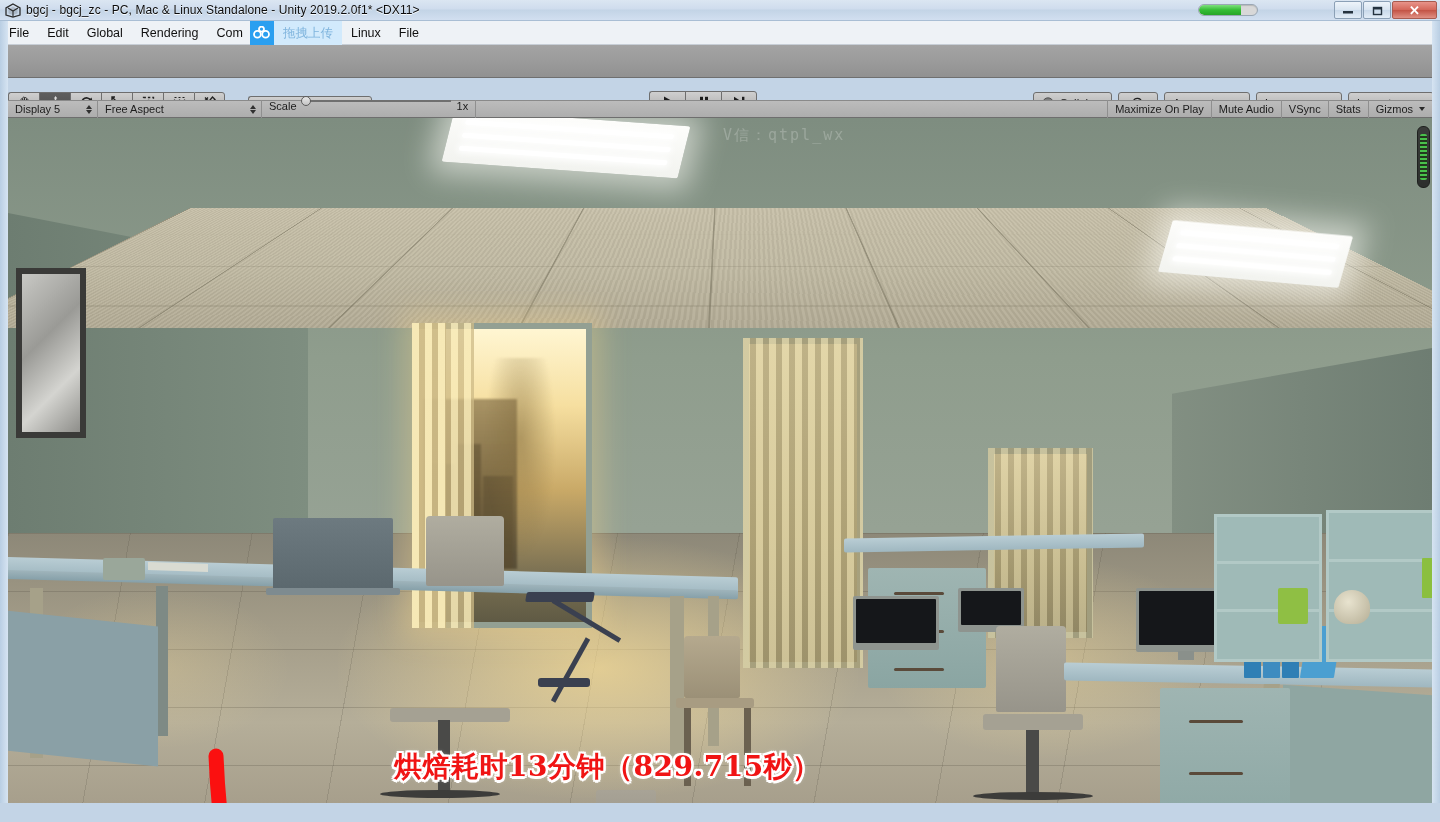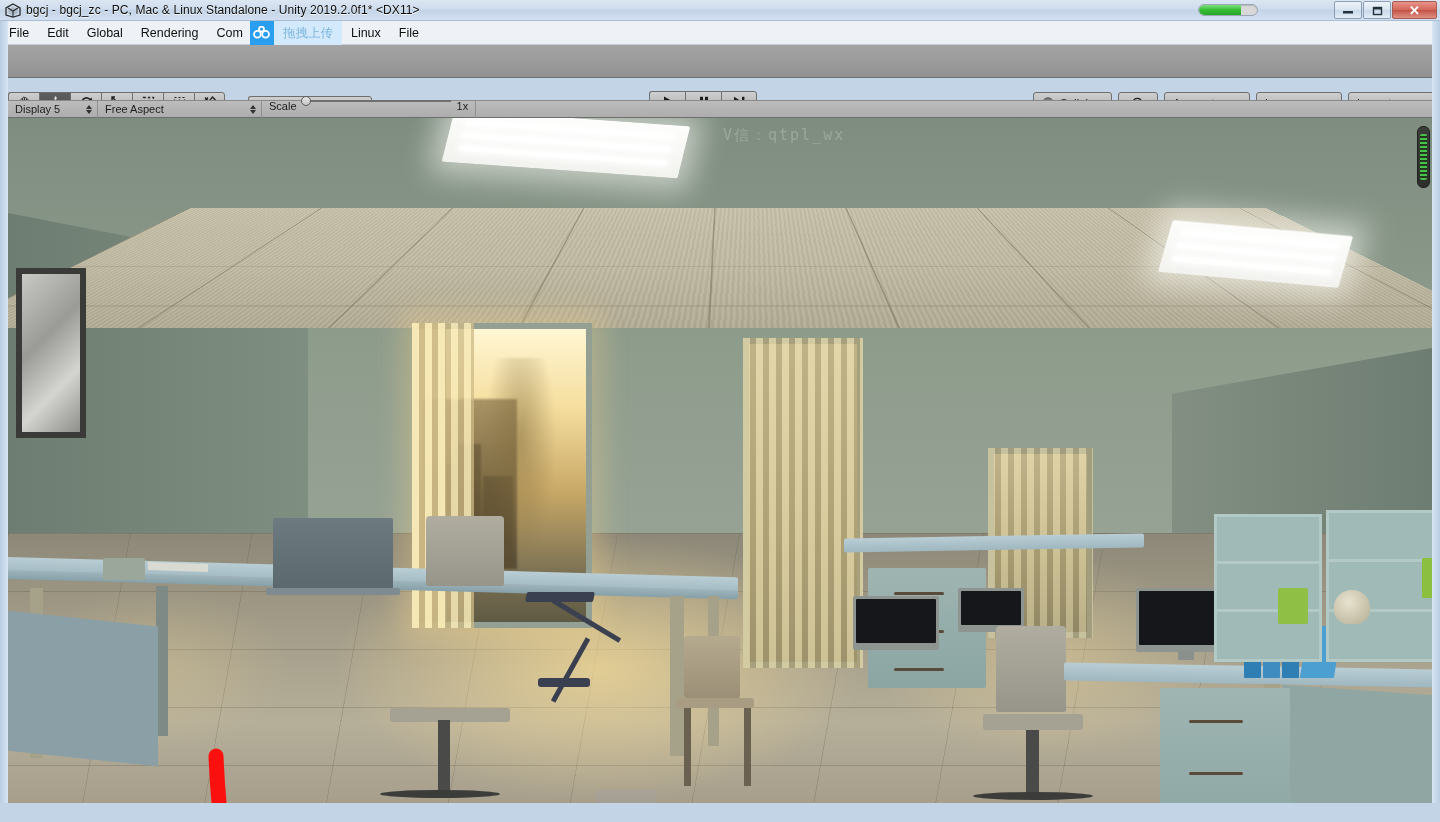--- a/index.html
+++ b/index.html
@@ -551,20 +551,30 @@
         </span>
     </div>
     <div class="vt-scale">
       <span>Scale</span>
       <span class="slider-track">
         <span class="slider-knob"></span>
       </span>
       <span>1x</span>
     </div>
 
+    <div class="vt-right">
+      <div class="vt-btn">Maximize On Play</div>
+      <div class="vt-btn">Mute Audio</div>
+      <div class="vt-btn">VSync</div>
+      <div class="vt-btn">Stats</div>
+      <div class="vt-btn">
+        <span>Gizmos</span>
+        <span class="caret" style="margin-left:6px"></span>
+      </div>
+    </div>
   </div>
 
   <div class="game-view">
     <div class="scene">
 
       <div class="wall-back"></div>
       <div class="wall-left"></div>
       <div class="wall-right"></div>
 
       <div class="ceiling">
@@ -695,20 +705,21 @@
         <span class="shelf" style="top:46px"></span>
           <span class="shelf" style="top:96px"></span>
       </div>
       <div class="binder" style="left:1414px; top:440px; width:12px; height:40px; background:#8bbf3f;"></div>
 
       <div class="fx" style="left:1326px; top:472px; width:36px; height:34px; background:radial-gradient(ellipse at 40% 35%, #e8e3cf, #b5ae95); border-radius:50% 50% 40% 40%;"></div>
       <div class="fx" style="left:1270px; top:470px; width:30px; height:36px; background:#8fbf44; border-radius:2px;"></div>
 
       <span class="watermark">V信：qtpl_wx</span>
 
+      <span class="bake-note">烘焙耗时13分钟（829.715秒）</span>
 
       <svg class="arrow-svg" width="210" height="180" viewBox="0 0 210 180">
         <path d="M196 82 C150 84 100 118 62 164" stroke="#fb1010" stroke-width="17" fill="none" stroke-linecap="round"></path>
         <path d="M38 20 C40 70 46 120 56 170" stroke="#fb1010" stroke-width="15" fill="none" stroke-linecap="round"></path>
         <polygon points="30,168 120,118 66,178 56,178" fill="#fb1010"></polygon>
         <polygon points="34,140 72,176 28,178" fill="#fb1010"></polygon>
       </svg>
     </div>
 
     <div class="gv-scroll">

